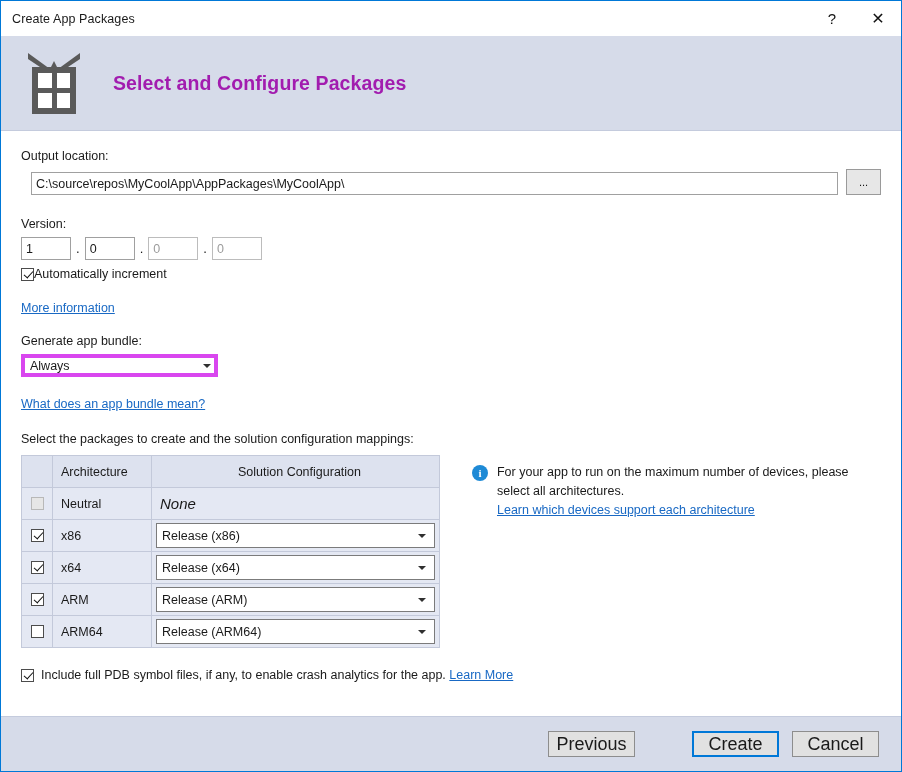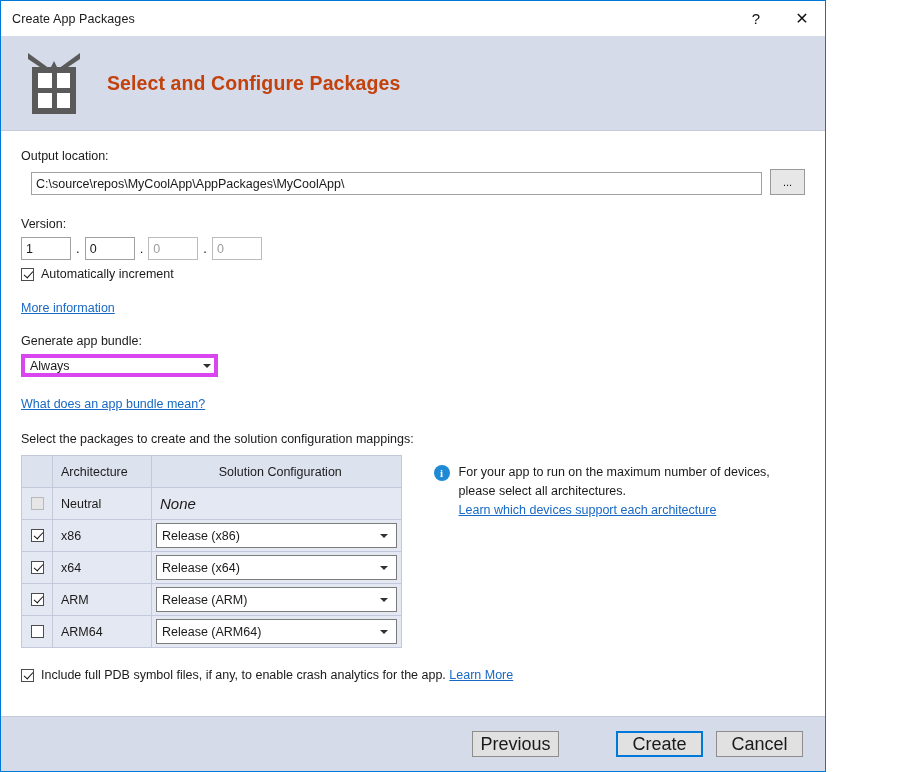--- a/index.html
+++ b/index.html
@@ -7,21 +7,21 @@
     padding: 0;
     background: #ffffff;
   }
   body {
     font-family: "Liberation Sans", sans-serif;
     -webkit-font-smoothing: antialiased;
   }
 
   #dialog {
     position: relative;
-    width: 826px;
+    width: 902px;
     height: 772px;
     box-sizing: border-box;
     border: 1px solid #0078d7;
     background: #ffffff;
     overflow: hidden;
   }
 
   
   .titlebar {
     height: 35px;
@@ -90,22 +90,22 @@
     display: grid;
     grid-template-columns: 1fr 1fr;
     grid-template-rows: 1fr 1fr;
     gap: 5px;
     padding: 6px;
   }
   .gift-cell { background: #ffffff; }
   .banner-title {
     font-size: 19.5px;
     font-weight: bold;
-    color: #c2410c;
-    margin-left: 24px;
+    color: #a21caf;
+    margin-left: 30px;
     letter-spacing: 0.1px;
   }
 
   
   .content {
     padding: 18px 20px 0 20px;
     box-sizing: border-box;
     background: #ffffff;
     height: 601px;
     position: relative;
@@ -169,21 +169,20 @@
     font-size: 13px;
     color: #1a1a1a;
     padding: 0 5px;
     line-height: 1;
   }
 
   
   .cb-row {
     display: flex;
     align-items: center;
-    gap: 7px;
   }
   .cbox {
     width: 13px;
     height: 13px;
     border: 1px solid #4c4c4c;
     background: #ffffff;
     box-sizing: border-box;
     position: relative;
     flex: 0 0 auto;
     display: inline-block;

